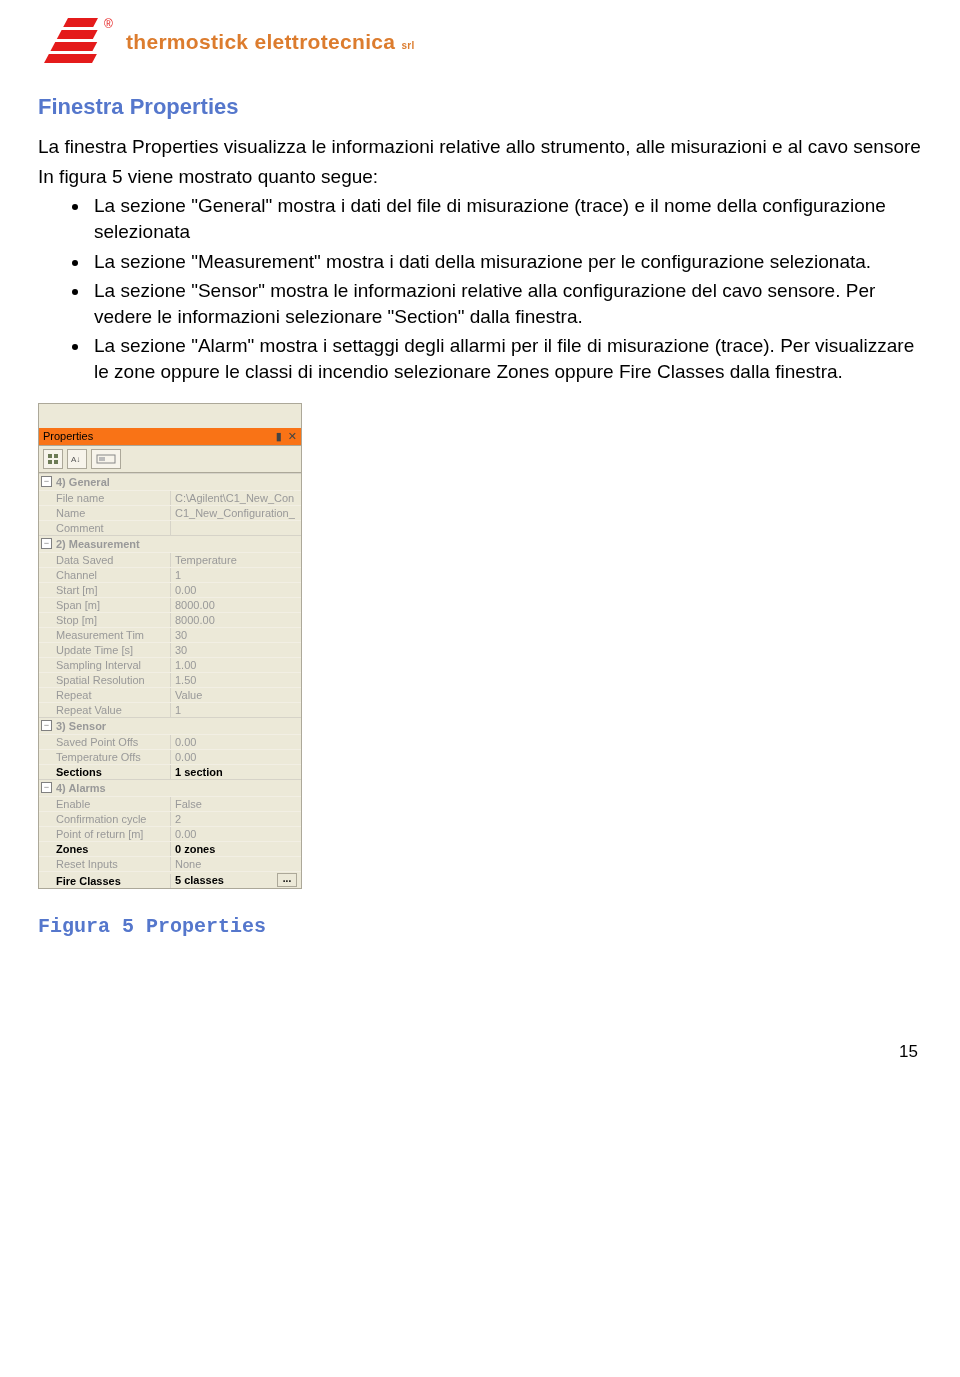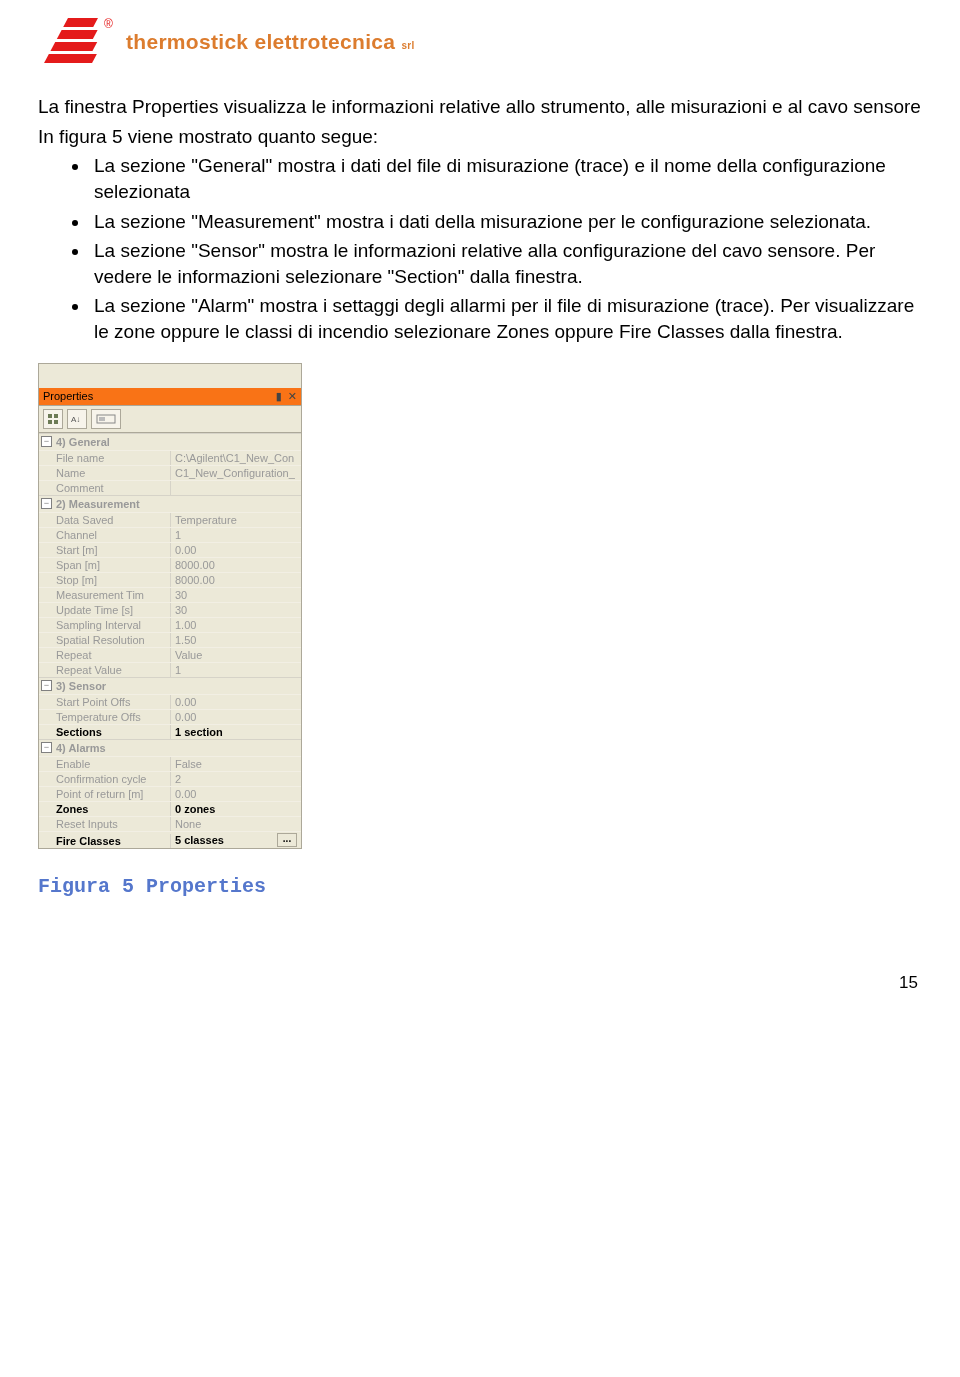--- a/index.html
+++ b/index.html
@@ -143,21 +143,21 @@
     color:#5577cc;
     font-weight:bold;
     font-size:20px;
     margin:26px 0 0 0;
   }
   .page-num{
     position:relative;
     text-align:right;
     font-size:17px;
     color:#000;
-    margin-top:75px;
+    margin-top:104px;
     padding-right:4px;
     font-family:"Trebuchet MS",Tahoma,Arial,sans-serif;
   }
 </style>
 </head>
 <body>
 
 <div class="page">
   <div class="logo-row">
     <span class="logo-icon">
@@ -169,20 +169,21 @@
           <rect x="30" y="36" width="48" height="9" fill="#e41b1b"></rect>
         </g>
         <text x="66" y="10" font-size="12" fill="#e41b1b">®</text>
       </svg>
     </span>
     <span class="logo-text">
       <span>thermostick elettrotecnica</span> <span class="logo-sup">srl</span>
     </span>
   </div>
 
+  <div class="section-title">Finestra Properties</div>
 
   <p class="body-text">La finestra Properties visualizza le informazioni relative allo strumento, alle misurazioni e al cavo sensore</p>
   <p class="body-text">In figura 5 viene mostrato quanto segue:</p>
 
   <ul class="bullets">
     <li>La sezione "General" mostra i dati del file di misurazione (trace) e il nome della configurazione selezionata</li>
     <li>La sezione "Measurement" mostra i dati della misurazione per le configurazione selezionata.</li>
     <li>La sezione "Sensor"  mostra le informazioni relative alla configurazione del cavo sensore. Per vedere le informazioni selezionare "Section"  dalla finestra.</li>
     <li>La sezione "Alarm" mostra i settaggi degli allarmi per il file di misurazione (trace). Per visualizzare le zone oppure le classi di incendio selezionare Zones oppure Fire Classes dalla finestra.</li>
   </ul>
@@ -323,21 +324,21 @@
           <div class="val">
             <span>1</span>
           </div>
         </div>
         <div class="prop-group-header">
           <span class="boxminus">−</span>
           <span>3) Sensor</span>
         </div>
         <div class="prop-row">
           <div class="gutter"></div>
-          <div class="key">Start Point Offs</div>
+          <div class="key">Saved Point Offs</div>
           <div class="val">
             <span>0.00</span>
           </div>
         </div>
         <div class="prop-row">
           <div class="gutter"></div>
           <div class="key">Temperature Offs</div>
           <div class="val">
             <span>0.00</span>
           </div>

